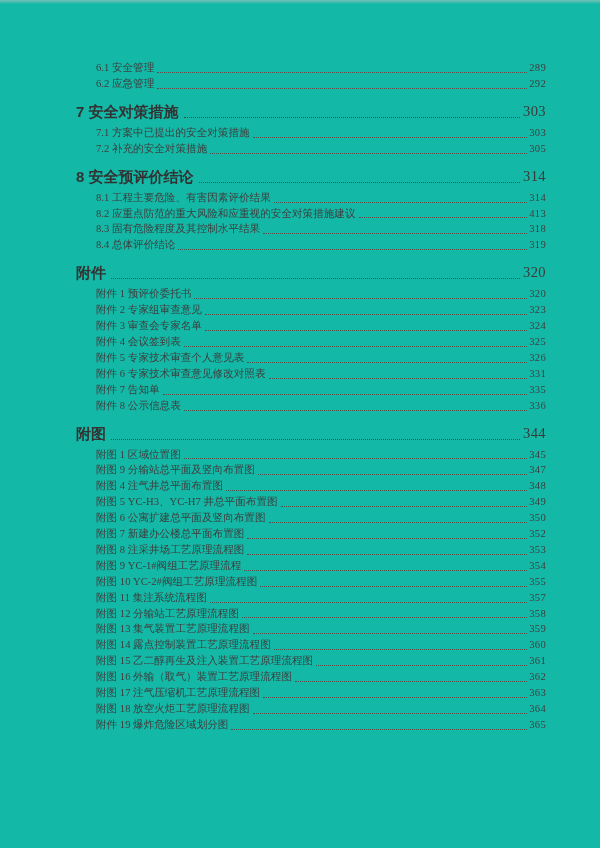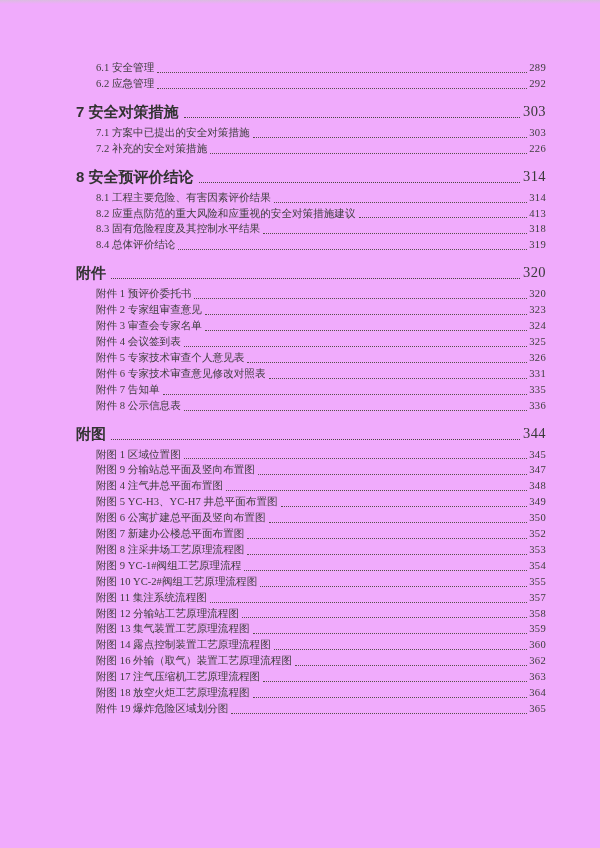--- a/index.html
+++ b/index.html
@@ -5,21 +5,21 @@
   html, body {
     margin: 0;
     padding: 0;
     background: #ffffff;
   }
   .page {
     position: relative;
     box-sizing: border-box;
     width: 600px;
     height: 848px;
-    background: #f0abfc;
+    background: #14b8a6;
     padding: 60px 54px 0 76px;
     color: #3a3a3a;
     font-family: "Liberation Serif", serif;
     overflow: hidden;
   }
   
   .page::before {
     content: "";
     position: absolute;
     top: 0; left: 0; right: 0;
@@ -93,21 +93,21 @@
     <span class="pagenum">303</span>
   </div>
       <div class="toc-row lvl2">
     <span class="label">7.1 方案中已提出的安全对策措施</span>
     <span class="dots"></span>
     <span class="pagenum">303</span>
   </div>
       <div class="toc-row lvl2">
     <span class="label">7.2 补充的安全对策措施</span>
     <span class="dots"></span>
-    <span class="pagenum">226</span>
+    <span class="pagenum">305</span>
   </div>
       <div class="toc-row lvl1">
     <span class="label">8 安全预评价结论</span>
     <span class="dots"></span>
     <span class="pagenum">314</span>
   </div>
       <div class="toc-row lvl2">
     <span class="label">8.1 工程主要危险、有害因素评价结果</span>
     <span class="dots"></span>
     <span class="pagenum">314</span>
@@ -234,20 +234,25 @@
   </div>
       <div class="toc-row lvl2">
     <span class="label">附图 13 集气装置工艺原理流程图</span>
     <span class="dots"></span>
     <span class="pagenum">359</span>
   </div>
       <div class="toc-row lvl2">
     <span class="label">附图 14 露点控制装置工艺原理流程图</span>
     <span class="dots"></span>
     <span class="pagenum">360</span>
+  </div>
+      <div class="toc-row lvl2">
+    <span class="label">附图 15 乙二醇再生及注入装置工艺原理流程图</span>
+    <span class="dots"></span>
+    <span class="pagenum">361</span>
   </div>
       <div class="toc-row lvl2">
     <span class="label">附图 16 外输（取气）装置工艺原理流程图</span>
     <span class="dots"></span>
     <span class="pagenum">362</span>
   </div>
       <div class="toc-row lvl2">
     <span class="label">附图 17 注气压缩机工艺原理流程图</span>
     <span class="dots"></span>
     <span class="pagenum">363</span>

